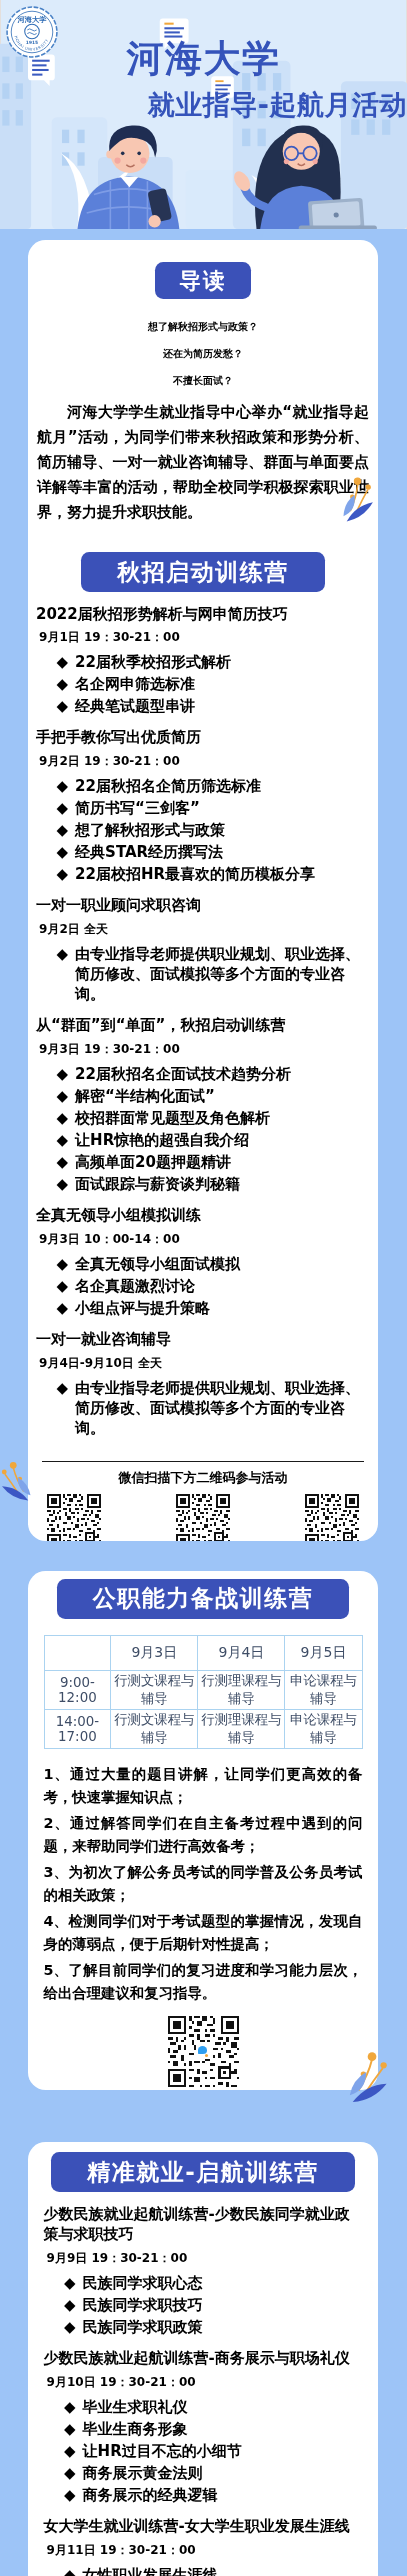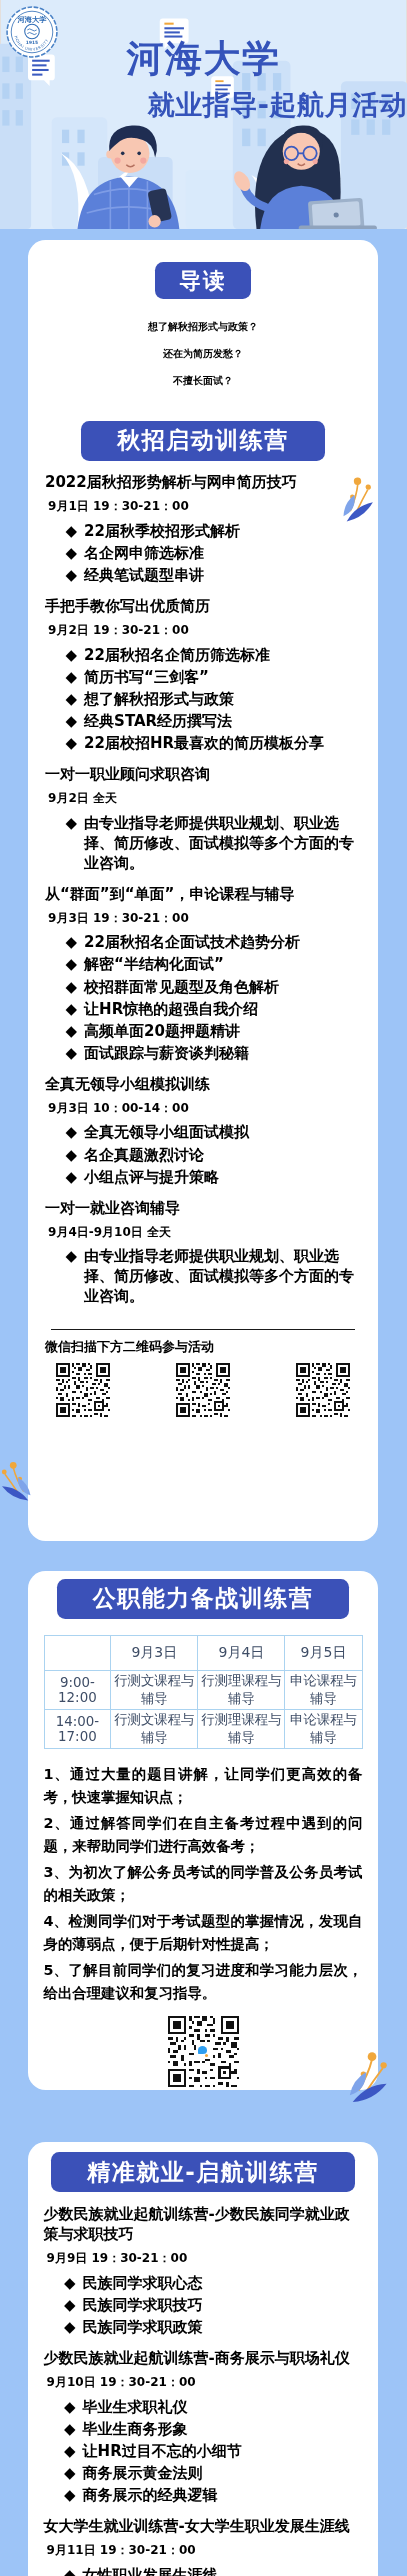--- a/index.html
+++ b/index.html
@@ -13,21 +13,21 @@
   .header{position:absolute;top:0;left:0;width:407px;height:229px;background:#fdba74;z-index:1;}
   .header svg.art{position:absolute;top:0;left:0;}
   .logo{position:absolute;left:5.2px;top:5.2px;width:54px;height:54px;z-index:3;}
   .page-title{position:absolute;top:34px;left:0;width:100%;text-align:center;
     font-size:37px;font-weight:bold;color:#3453ba;letter-spacing:1.5px;z-index:2;}
   .page-subtitle{position:absolute;top:87px;left:0;width:100%;text-align:right;
     font-size:27px;font-weight:bold;color:#3453ba;letter-spacing:0.5px;z-index:2;}
   
   .card{position:absolute;left:28px;width:350px;background:#fff;border-radius:17.5px;
     box-sizing:border-box;overflow:hidden;z-index:2;}
-  #card-autumn{top:240px;height:1301px;padding:13px 17px;}
+  #card-autumn{top:240px;height:1301px;padding:13px 8px;}
   #card-civil{top:1571px;height:519px;padding:7.7px 15.5px;}
   #card-precise{top:2142px;height:599px;padding:10.3px 15.5px;}
   
   .pill{display:block;width:max-content;margin:0 auto;background:#3b51b8;color:#fff;
     font-weight:bold;text-align:center;border-radius:8.2px;}
   .pill-small{font-size:21.6px;padding:4.1px 24px;margin-top:9.3px;letter-spacing:2.1px;}
   .pill-section{font-size:23px;padding:4.6px 36px;letter-spacing:1.5px;}
   #card-autumn .pill-section{margin-top:27px;}
   
   .q-line{text-align:center;font-size:10px;line-height:27px;margin:0;font-weight:600;}
@@ -36,21 +36,21 @@
     text-indent:2em;font-weight:600;}
   
   .ev-name{font-size:15px;font-weight:bold;margin:11.3px 0 4.1px;line-height:20.6px;white-space:nowrap;}
   .ev-name.wrap{white-space:normal;}
   .ev-time{font-size:12px;margin:0 0 5.2px 3.1px;line-height:18.5px;font-weight:600;}
   .bullet{font-size:15px;line-height:20px;margin:2.1px 0 2.1px 20.6px;font-weight:600;
     position:relative;padding-left:18.5px;}
   .bullet::before{content:"◆";position:absolute;left:0;top:0;}
   
   .divider{border:none;border-top:1.5px solid #1a1a1a;margin:23px 6.2px 0;}
-  .qr-caption{font-size:13px;text-align:left;margin:7.2px 0 5.2px;font-weight:600;}
+  .qr-caption{font-size:13px;text-align:center;margin:7.2px 0 5.2px;font-weight:600;}
   .qr-row{display:flex;justify-content:space-between;padding:0 9.3px;margin-top:3.1px;}
   .qr-item{display:flex;flex-direction:column;align-items:center;}
   .qr{width:58px;height:58px;}
   .qr-center{display:flex;flex-direction:column;align-items:center;margin-top:8.2px;position:relative;}
   .qr-big{width:77px;height:77px;}
   .qr-wrap{position:relative;width:77px;height:77px;}
   .qr-logo{position:absolute;left:31px;top:31px;width:14.4px;height:14.4px;background:#fff;}
   .qr-logo::before{content:"";position:absolute;left:2.1px;top:1.5px;width:9.3px;height:8.2px;
     background:#2e9ef0;border-radius:50% 50% 45% 8%;}
   .qr-logo::after{content:"";position:absolute;right:1.5px;bottom:1.5px;width:3.6px;height:3.6px;
@@ -314,20 +314,21 @@
 
   <div class="page-title">河海大学</div>
   <div class="page-subtitle">就业指导-起航月活动</div>
 </div>
 
 <section class="card" id="card-autumn">
   <div class="pill pill-small">导读</div>
   <p class="q-line q-first">想了解秋招形式与政策？</p>
   <p class="q-line">还在为简历发愁？</p>
   <p class="q-line">不擅长面试？</p>
+  <p class="intro-para">河海大学学生就业指导中心举办“就业指导起航月”活动，为同学们带来秋招政策和形势分析、简历辅导、一对一就业咨询辅导、群面与单面要点详解等丰富的活动，帮助全校同学积极探索职业世界，努力提升求职技能。</p>
 
   <div class="pill pill-section">秋招启动训练营</div>
 
   <h3 class="ev-name">2022届秋招形势解析与网申简历技巧</h3>
   <p class="ev-time">9月1日 19：30-21：00</p>
   <p class="bullet">22届秋季校招形式解析</p>
   <p class="bullet">名企网申筛选标准</p>
   <p class="bullet">经典笔试题型串讲</p>
 
   <h3 class="ev-name">手把手教你写出优质简历</h3>
@@ -335,21 +336,21 @@
   <p class="bullet">22届秋招名企简历筛选标准</p>
   <p class="bullet">简历书写“三剑客”</p>
   <p class="bullet">想了解秋招形式与政策</p>
   <p class="bullet">经典STAR经历撰写法</p>
   <p class="bullet">22届校招HR最喜欢的简历模板分享</p>
 
   <h3 class="ev-name">一对一职业顾问求职咨询</h3>
   <p class="ev-time">9月2日 全天</p>
   <p class="bullet">由专业指导老师提供职业规划、职业选择、简历修改、面试模拟等多个方面的专业咨询。</p>
 
-  <h3 class="ev-name">从“群面”到“单面”，申论课程与辅导</h3>
+  <h3 class="ev-name">从“群面”到“单面”，秋招启动训练营</h3>
   <p class="ev-time">9月3日 19：30-21：00</p>
   <p class="bullet">22届秋招名企面试技术趋势分析</p>
   <p class="bullet">解密“半结构化面试”</p>
   <p class="bullet">校招群面常见题型及角色解析</p>
   <p class="bullet">让HR惊艳的超强自我介绍</p>
   <p class="bullet">高频单面20题押题精讲</p>
   <p class="bullet">面试跟踪与薪资谈判秘籍</p>
 
   <h3 class="ev-name">全真无领导小组模拟训练</h3>
   <p class="ev-time">9月3日 10：00-14：00</p>

